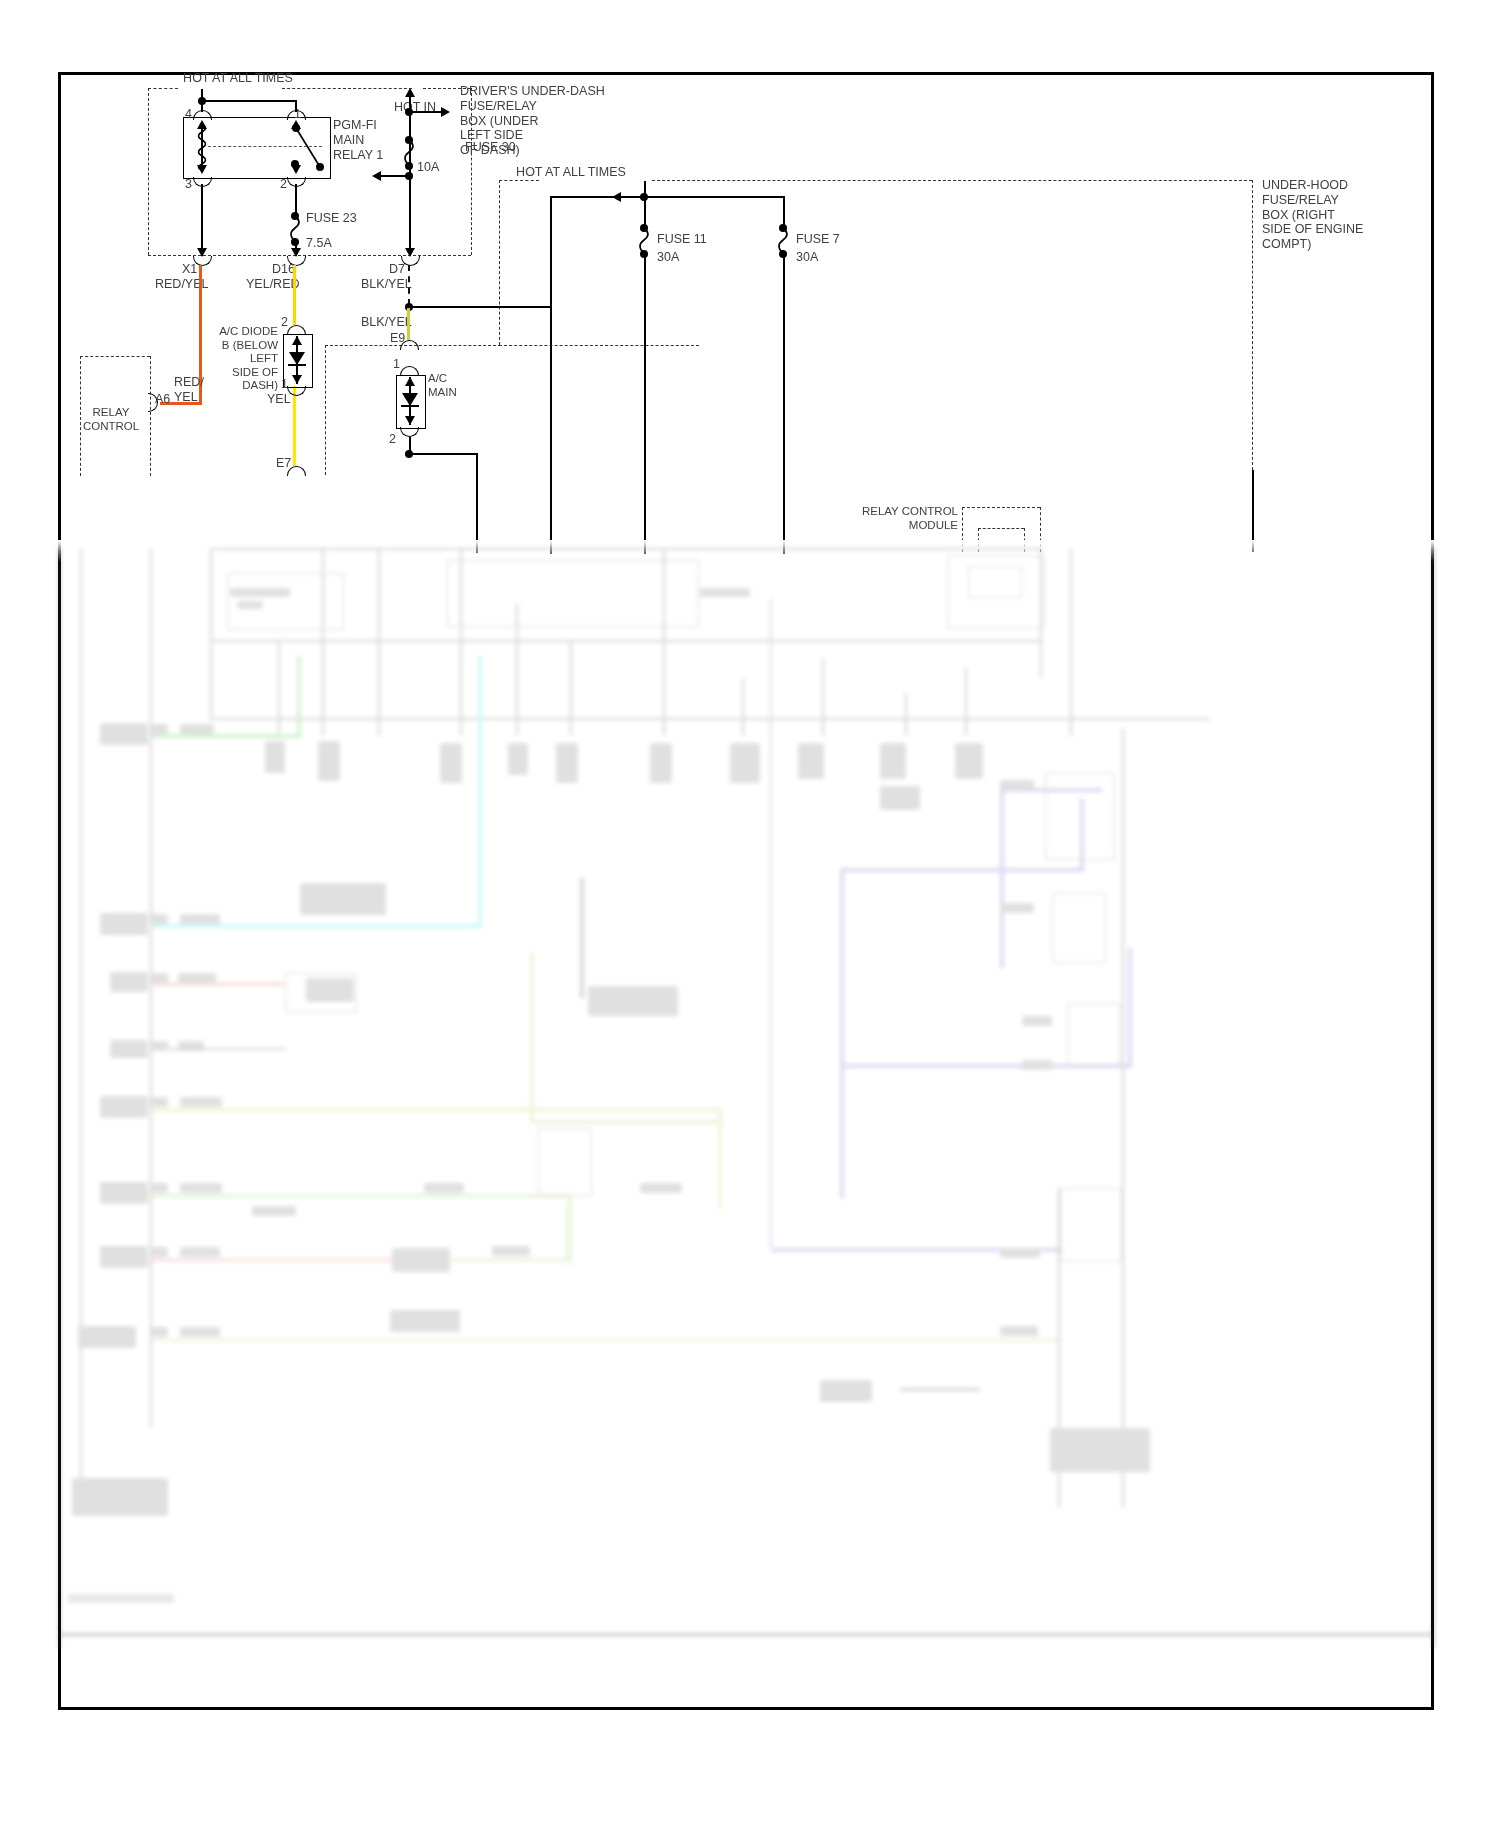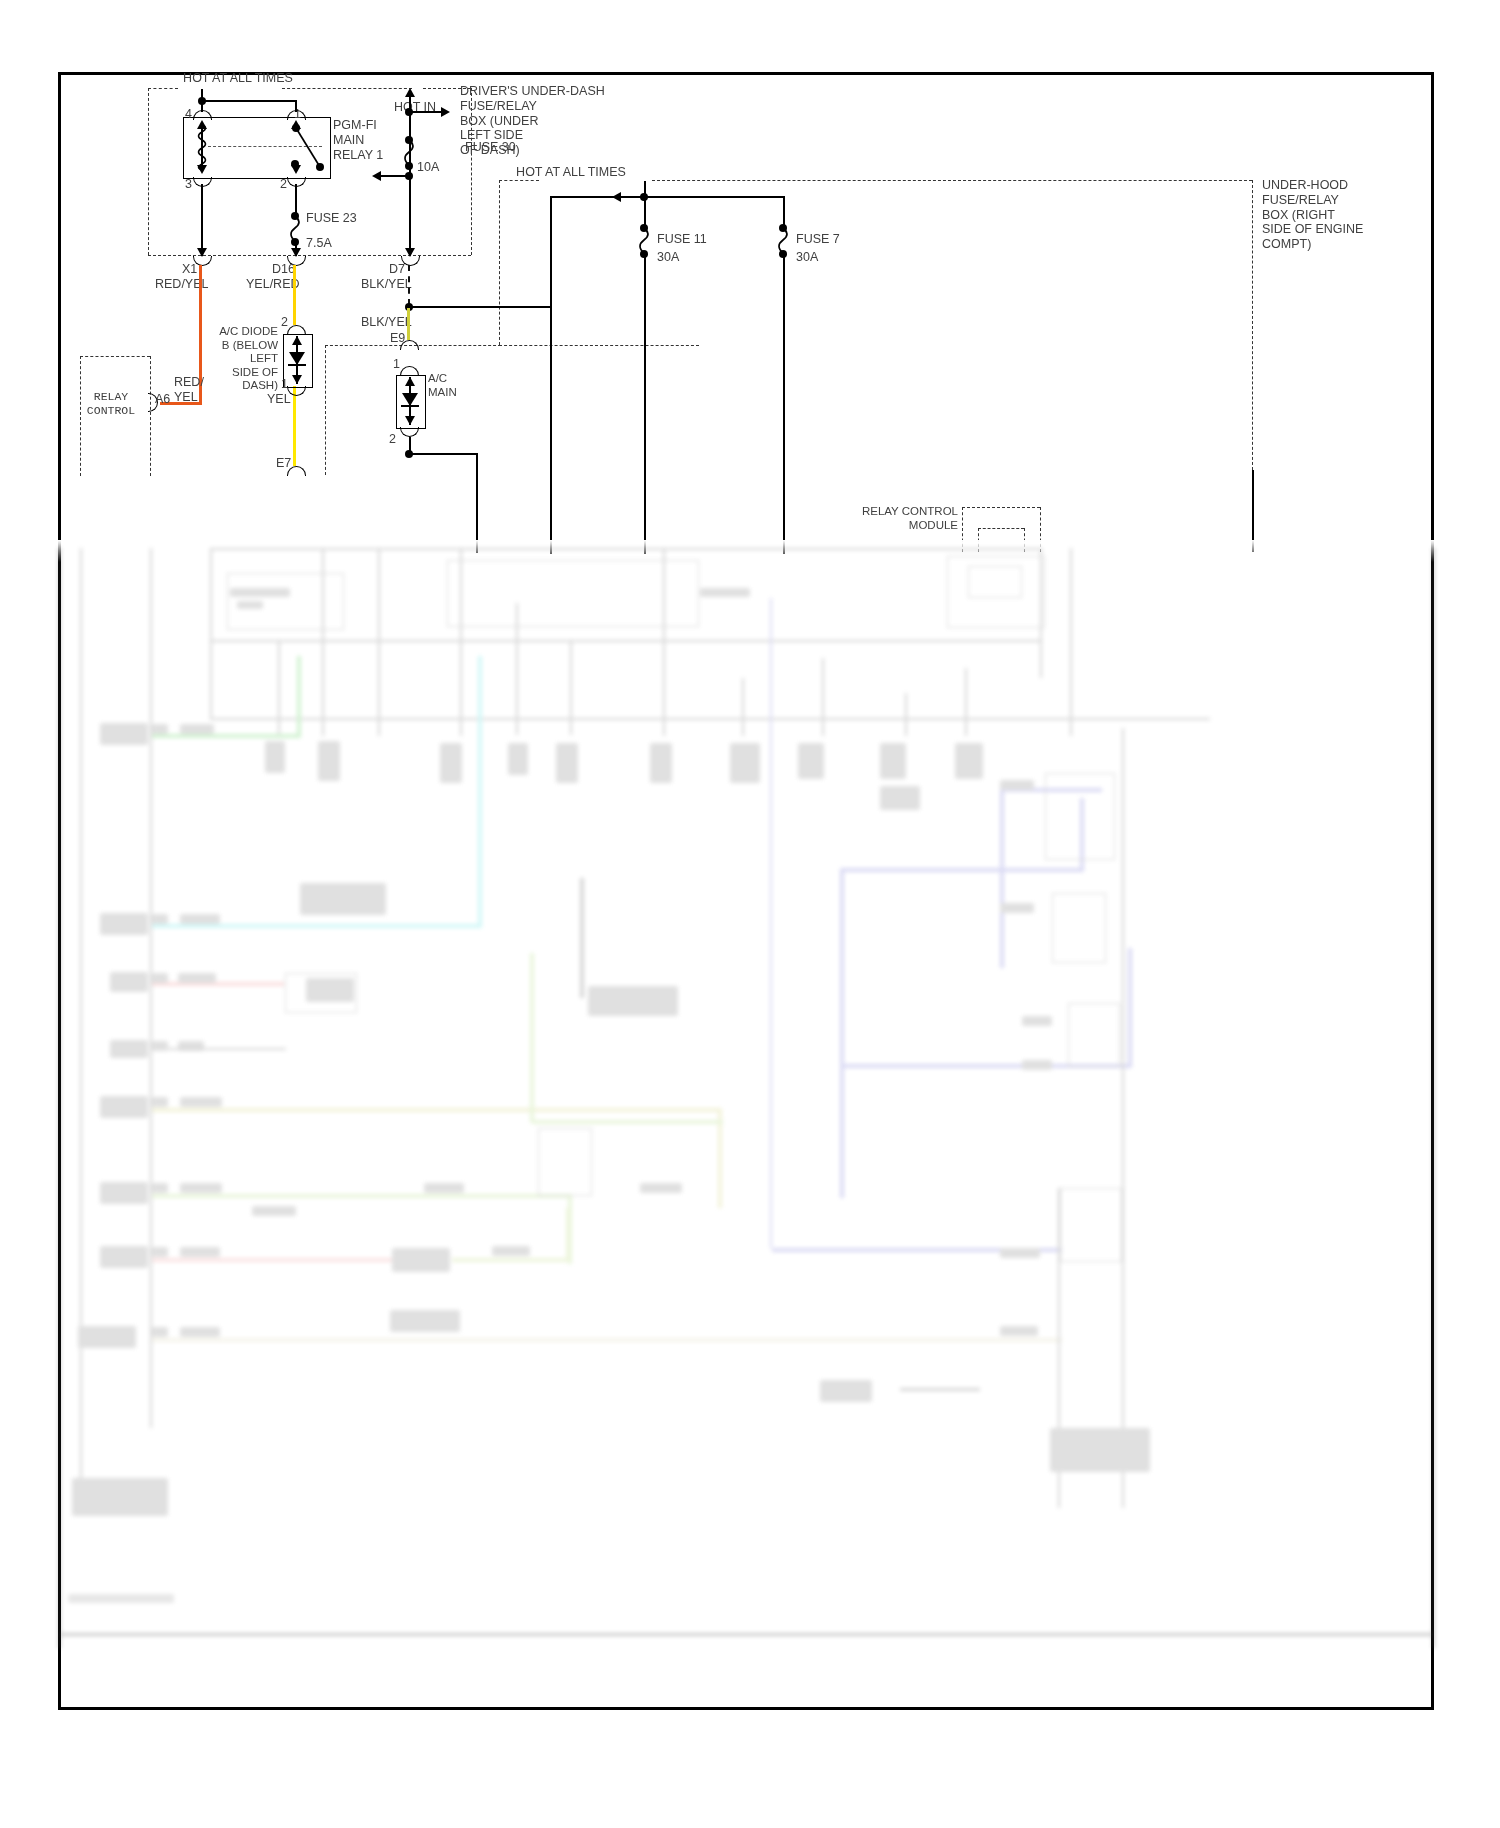--- a/index.html
+++ b/index.html
@@ -269,21 +269,21 @@
 MAIN</div>
 
   <div class="w wv" style="left:409px;top:437px;height:18px;"></div>
   <div class="dot" style="left:405px;top:450px;"></div>
   <div class="w wh" style="left:409px;top:453px;width:68px;"></div>
   <div class="w wv" style="left:476px;top:453px;height:100px;"></div>
 
   <div class="dash dl" style="left:80px;top:356px;width:0;height:120px;"></div>
   <div class="dash dt" style="left:80px;top:356px;width:70px;height:0;"></div>
   <div class="dash dr" style="left:150px;top:356px;width:0;height:120px;"></div>
-  <div class="txt t11 ctr" style="left:78px;top:390px;width:66px;font-family:Liberation Mono, monospace;">RELAY
+  <div class="txt t11 ctr" style="left:78px;top:406px;width:66px;">RELAY
 CONTROL</div>
   <div class="connside" style="left:148px;top:393px;"></div>
   <div class="txt t12" style="left:155px;top:392px;">A6</div>
   <div class="txt t12" style="left:174px;top:375px;">RED/
 YEL</div>
 
   <div class="dash dl" style="left:325px;top:345px;width:0;height:130px;"></div>
 
   <div class="txt t12" style="left:276px;top:456px;">E7</div>
   <div class="conn" style="left:287px;top:466px;"></div>

